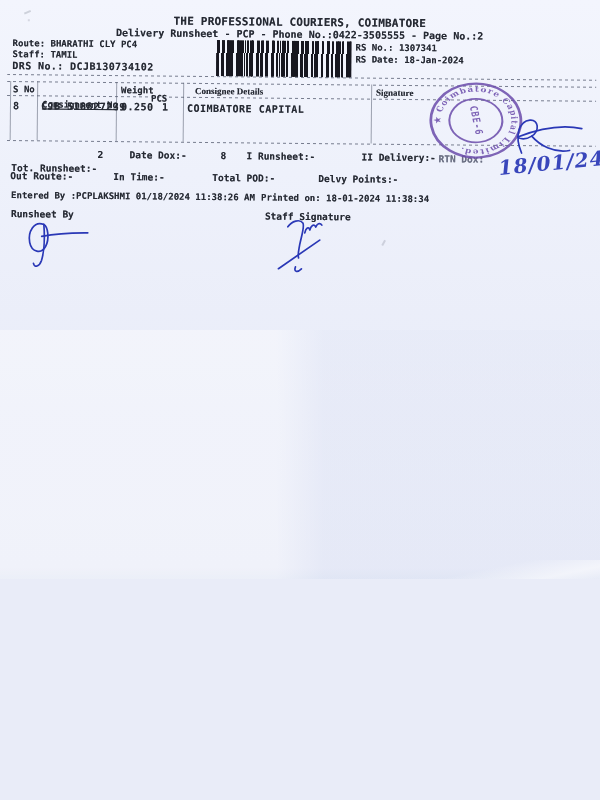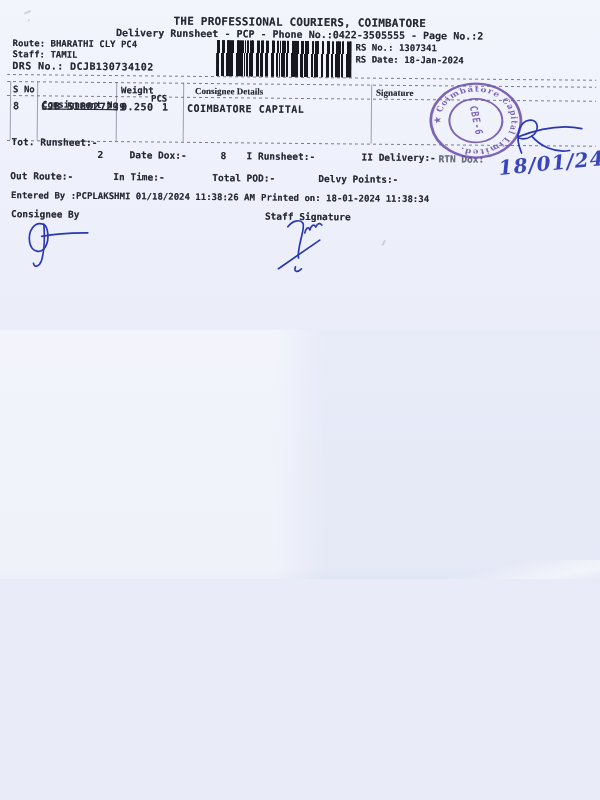--- a/index.html
+++ b/index.html
@@ -97,37 +97,37 @@
     <div class="txt t-9" style="left:152px;top:84px;margin-top:8px;">PCS</div>
     <div class="txt t-9" style="left:196px;top:84px;font-family:Liberation Serif, serif;">Consignee Details</div>
     <div class="txt t-9" style="left:377px;top:84px;font-family:Liberation Serif, serif;">Signature</div>
 
     <div class="txt t-row" style="left:14px;top:100px;">8</div>
     <div class="txt t-row" style="left:42px;top:100px;">CJB 518827239</div>
     <div class="txt t-row" style="left:122px;top:100px;text-align:right;">0.250</div>
     <div class="txt t-row" style="left:163px;top:100px;">1</div>
     <div class="txt t-row" style="left:188px;top:101px;">COIMBATORE CAPITAL</div>
 
-    <div class="txt t-95" style="left:13px;top:136px;">Tot. Runsheet:-</div>
+    <div class="txt t-95" style="left:13px;top:162px;">Tot. Runsheet:-</div>
     <div class="txt t-95" style="left:99px;top:148px;">2</div>
     <div class="txt t-95" style="left:131px;top:148px;">Date Dox:-</div>
     <div class="txt t-95" style="left:222px;top:148px;">8</div>
     <div class="txt t-95" style="left:248px;top:148px;">I Runsheet:-</div>
     <div class="txt t-95" style="left:346px;top:148px;margin-left:17px;">II Delivery:-</div>
     <div class="txt t-95" style="left:440px;top:149px;color:#5d6278;opacity:.9;">RTN Dox:</div>
 
     <div class="txt t-95" style="left:12px;top:170px;">Out Route:-</div>
     <div class="txt t-95" style="left:115px;top:170px;">In Time:-</div>
     <div class="txt t-95" style="left:214px;top:170px;">Total POD:-</div>
     <div class="txt t-95" style="left:320px;top:170px;">Delvy Points:-</div>
 
     <div class="txt t-9" style="left:13px;top:190px;">Entered By :PCPLAKSHMI 01/18/2024 11:38:26 AM</div>
     <div class="txt t-9" style="left:263px;top:190px;">Printed on: 18-01-2024 11:38:34</div>
 
-    <div class="txt t-95" style="left:13px;top:208px;">Consignee By</div>
+    <div class="txt t-95" style="left:13px;top:208px;">Runsheet By</div>
     <div class="txt t-95" style="left:267px;top:208px;">Staff Signature</div>
 
     <svg class="stamp" viewBox="0 0 120 120">
       <circle cx="60" cy="60" r="45" fill="none" stroke="#6b4cab" stroke-width="2.8"></circle>
       <circle cx="60" cy="60" r="26.5" fill="none" stroke="#6b4cab" stroke-width="2"></circle>
       <path id="ringpath" d="M 60,60 m -35.5,0 a 35.5,35.5 0 1,1 71,0 a 35.5,35.5 0 1,1 -71,0" fill="none"></path>
       <text class="ring">
         <textPath href="#ringpath" startOffset="1%">★ Coimbatore Capital Limited.</textPath>
       </text>
       <text class="cbe" x="60" y="63" text-anchor="middle" transform="rotate(90 60 60)">CBE-6</text>

